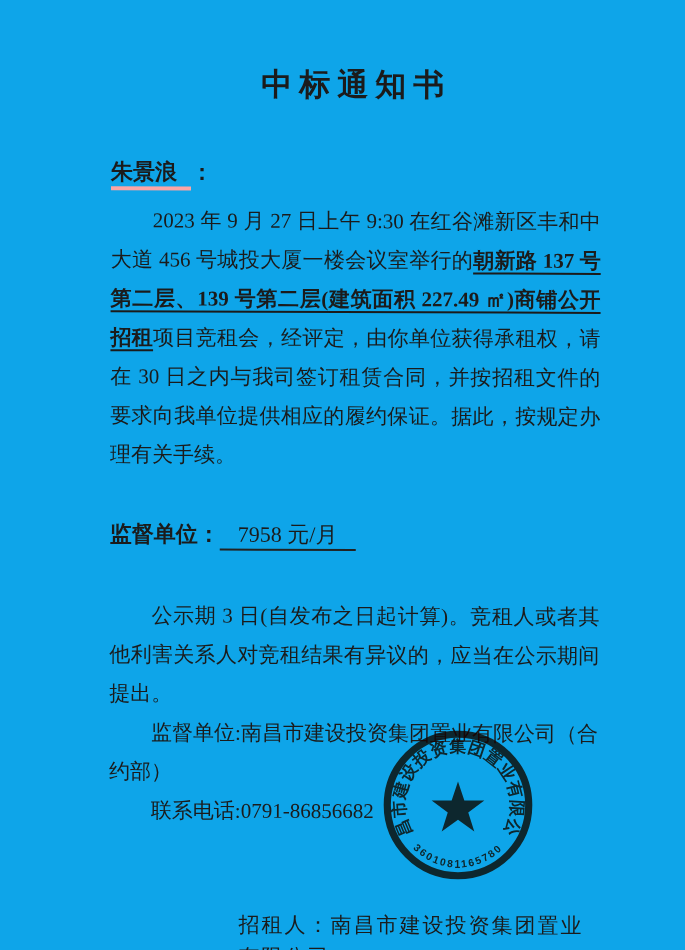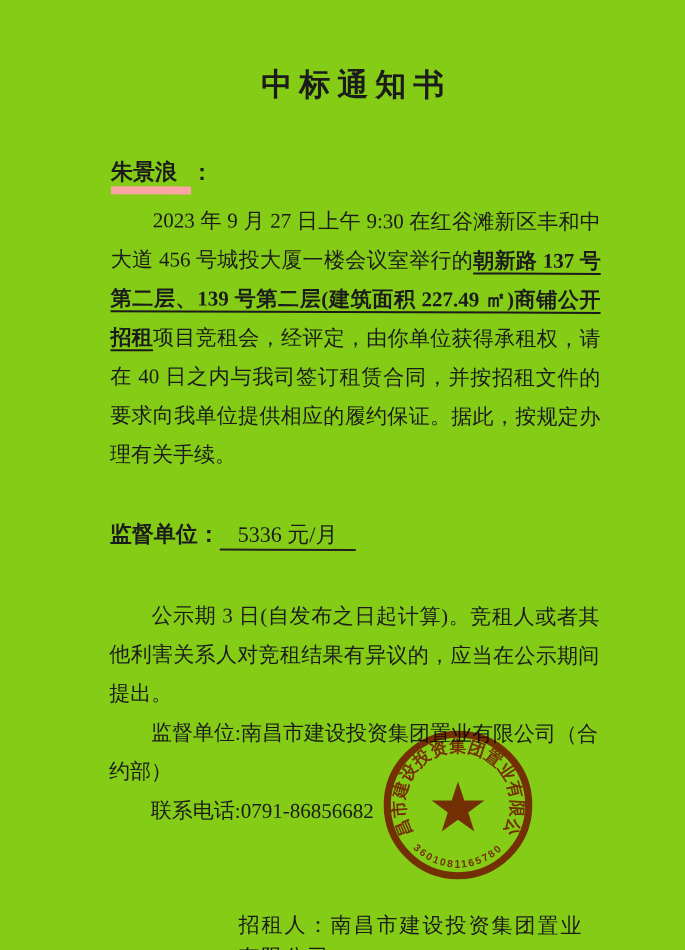--- a/index.html
+++ b/index.html
@@ -1,19 +1,19 @@
 <!DOCTYPE html>
 <html><head>
 <meta charset="utf-8">
 <style>
   html,body{margin:0;padding:0;background:#ffffff;}
   .doc{
     position:relative;
     width:685px;height:950px;
-    background:#84cc16;
+    background:#0ea5e9;
     color:#1b1b1b;
     font-family:"Liberation Serif","DejaVu Serif",serif;
     overflow:hidden;
   }
   .content{
     position:absolute;inset:0;
     padding:65px 85px 0 110px;
     box-sizing:border-box;
     transform:rotate(0.2deg);
   }
@@ -24,21 +24,21 @@
     letter-spacing:7px;
     line-height:40px;
   }
   .addressee{
     margin-top:53px;
     font-size:22px;
     font-weight:700;
     line-height:30px;
   }
   .addressee .name{
-    border-bottom:8px solid #fca5a5;
+    border-bottom:4px solid #fca5a5;
     padding:0 14px 2px 0;
   }
   .para{
     margin-top:14px;
     font-size:21px;
     line-height:39px;
     text-align:justify;
     text-indent:2em;
   }
   .emph{
@@ -94,25 +94,25 @@
 <div class="doc">
   <div class="content">
 
     <div class="title">中标通知书</div>
 
     <div class="addressee">
       <span class="name">朱景浪</span><span>：</span>
     </div>
 
     <div class="para">
-      <span>2023 年 9 月 27 日上午 9:30 在红谷滩新区丰和中大道 456 号城投大厦一楼会议室举行的</span><span class="emph">朝新路 137 号第二层、139 号第二层(建筑面积 227.49 ㎡)商铺公开招租</span><span>项目竞租会，经评定，由你单位获得承租权，请在 40 日之内与我司签订租赁合同，并按招租文件的要求向我单位提供相应的履约保证。据此，按规定办理有关手续。</span>
+      <span>2023 年 9 月 27 日上午 9:30 在红谷滩新区丰和中大道 456 号城投大厦一楼会议室举行的</span><span class="emph">朝新路 137 号第二层、139 号第二层(建筑面积 227.49 ㎡)商铺公开招租</span><span>项目竞租会，经评定，由你单位获得承租权，请在 30 日之内与我司签订租赁合同，并按招租文件的要求向我单位提供相应的履约保证。据此，按规定办理有关手续。</span>
     </div>
 
     <div class="result">
-      <span class="label">监督单位：</span><span class="value">5336 元/月</span>
+      <span class="label">监督单位：</span><span class="value">7958 元/月</span>
     </div>
 
     <div class="notice">公示期 3 日(自发布之日起计算)。竞租人或者其他利害关系人对竞租结果有异议的，应当在公示期间提出。</div>
 
     <div class="line-ind">监督单位:南昌市建设投资集团置业有限公司（合约部）</div>
     <div class="line-ind">联系电话:0791-86856682</div>
 
     <div class="signoff-lessor">
       <span>招租人：</span><span>南昌市建设投资集团置业有限公司</span>
     </div>

